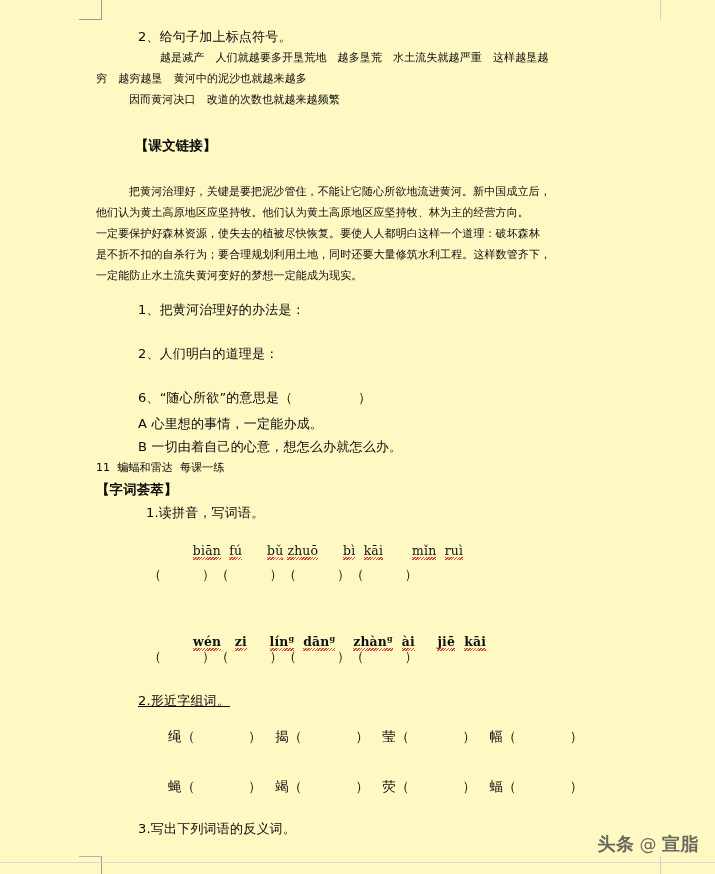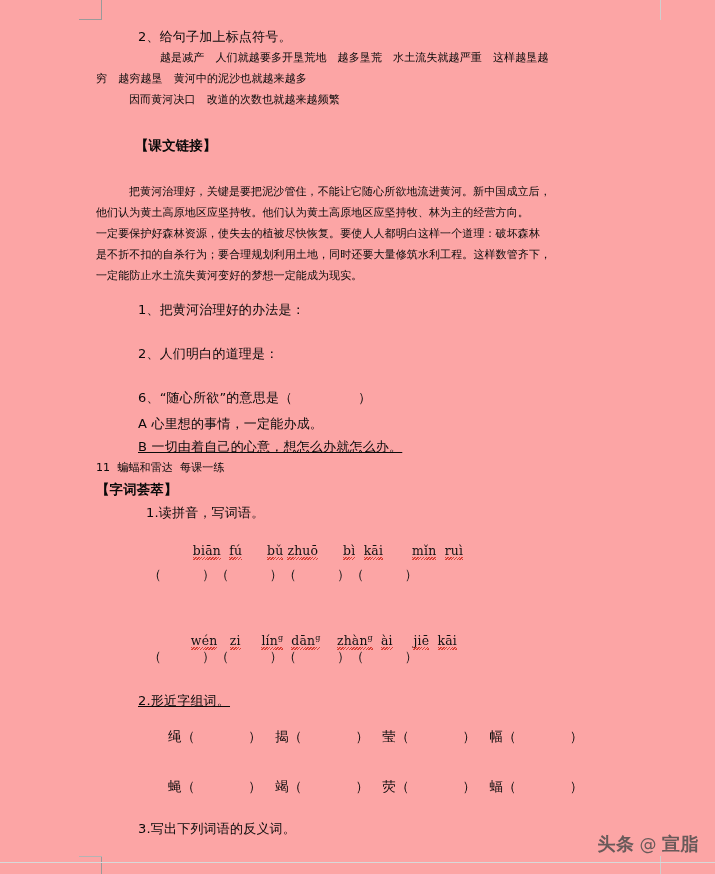--- a/index.html
+++ b/index.html
@@ -13,21 +13,21 @@
     position: relative;
     overflow: hidden;
     font-family: "DejaVu Sans", "Liberation Sans", sans-serif;
     color: #000000;
   }
 
   
   .page {
     position: absolute;
     inset: 0;
-    background: #fca5a5;
+    background: #fef9c3;
   }
   .crop-mark {
     position: absolute;
     pointer-events: none;
   }
   .crop-tl-v { left: 101px; top: 0px;   width: 1px;  height: 20px; background: #9a9a9a; }
   .crop-tl-h { left: 79px;  top: 19px;  width: 23px; height: 1px;  background: #9a9a9a; }
   .crop-tr-v { left: 660px; top: 0px;   width: 1px;  height: 20px; background: #cfcfcf; }
   .crop-bl-v { left: 101px; top: 856px; width: 1px;  height: 18px; background: #9a9a9a; }
   .crop-bl-h { left: 79px;  top: 856px; width: 23px; height: 1px;  background: #b4b4b4; }
@@ -175,35 +175,35 @@
     <div class="line body-text" style="left:96px; top:270px;">一定能防止水土流失黄河变好的梦想一定能成为现实。</div>
 
     <div class="line num-label" style="left:138px; top:303px;">1、把黄河治理好的办法是：</div>
 
     <div class="line num-label" style="left:138px; top:347px;">2、人们明白的道理是：</div>
 
     <div class="line num-label" style="left:138px; top:391px;">6、“随心所欲”的意思是（　　　　　）</div>
 
     <div class="line num-label" style="left:138px; top:417px;">A 心里想的事情，一定能办成。</div>
 
-    <div class="line num-label" style="left:138px; top:440px;text-decoration:underline;">B 一切由着自己的心意，想怎么办就怎么办。</div>
+    <div class="line num-label" style="left:138px; top:440px;">B 一切由着自己的心意，想怎么办就怎么办。</div>
 
     <div class="line body-text" style="left:96px; top:462px;">11  蝙蝠和雷达  每课一练</div>
 
     <div class="line heading-bracket" style="left:96px; top:483px;">【字词荟萃】</div>
 
     <div class="line num-label" style="left:138px; top:506px;margin-left:8px;">1.读拼音，写词语。</div>
 
     <div class="pinyin-row" style="left:168px; top:528px;">
       <span class="py"><span>biān</span></span><span>  </span><span class="py"><span>fú</span></span><span>      </span><span class="py"><span>bǔ</span></span><span> </span><span class="py"><span>zhuō</span></span><span>      </span><span class="py"><span>bì</span></span><span>  </span><span class="py"><span>kāi</span></span><span>       </span><span class="py"><span>mǐn</span></span><span>  </span><span class="py"><span>ruì</span></span>
     </div>
 
     <div class="paren-row" style="left:148px; top:566px;">（　　　）（　　　）（　　　）（　　　）</div>
 
-    <div class="pinyin-row" style="left:166px; top:618px;">
+    <div class="pinyin-row" style="left:166px; top:618px;font-weight:bold;">
       <span class="py"><span>wén</span></span><span>   </span><span class="py"><span>zi</span></span><span>     </span><span class="py"><span>lín</span><span class="sup">g</span></span><span>  </span><span class="py"><span>dān</span><span class="sup">g</span></span><span>    </span><span class="py"><span>zhàn</span><span class="sup">g</span></span><span>  </span><span class="py"><span>ài</span></span><span>     </span><span class="py"><span>jiē</span></span><span>  </span><span class="py"><span>kāi</span></span>
     </div>
 
     <div class="paren-row" style="left:148px; top:648px;">（　　　）（　　　）（　　　）（　　　）</div>
 
     <div class="line num-label" style="left:138px; top:694px;text-decoration:underline;">2.形近字组词。</div>
 
     <div class="char-row" style="left:168px; top:728px;">绳（　　　　）　揭（　　　　）　莹（　　　　）　幅（　　　　）</div>
 
     <div class="char-row" style="left:168px; top:778px;">蝇（　　　　）　竭（　　　　）　荧（　　　　）　蝠（　　　　）</div>

